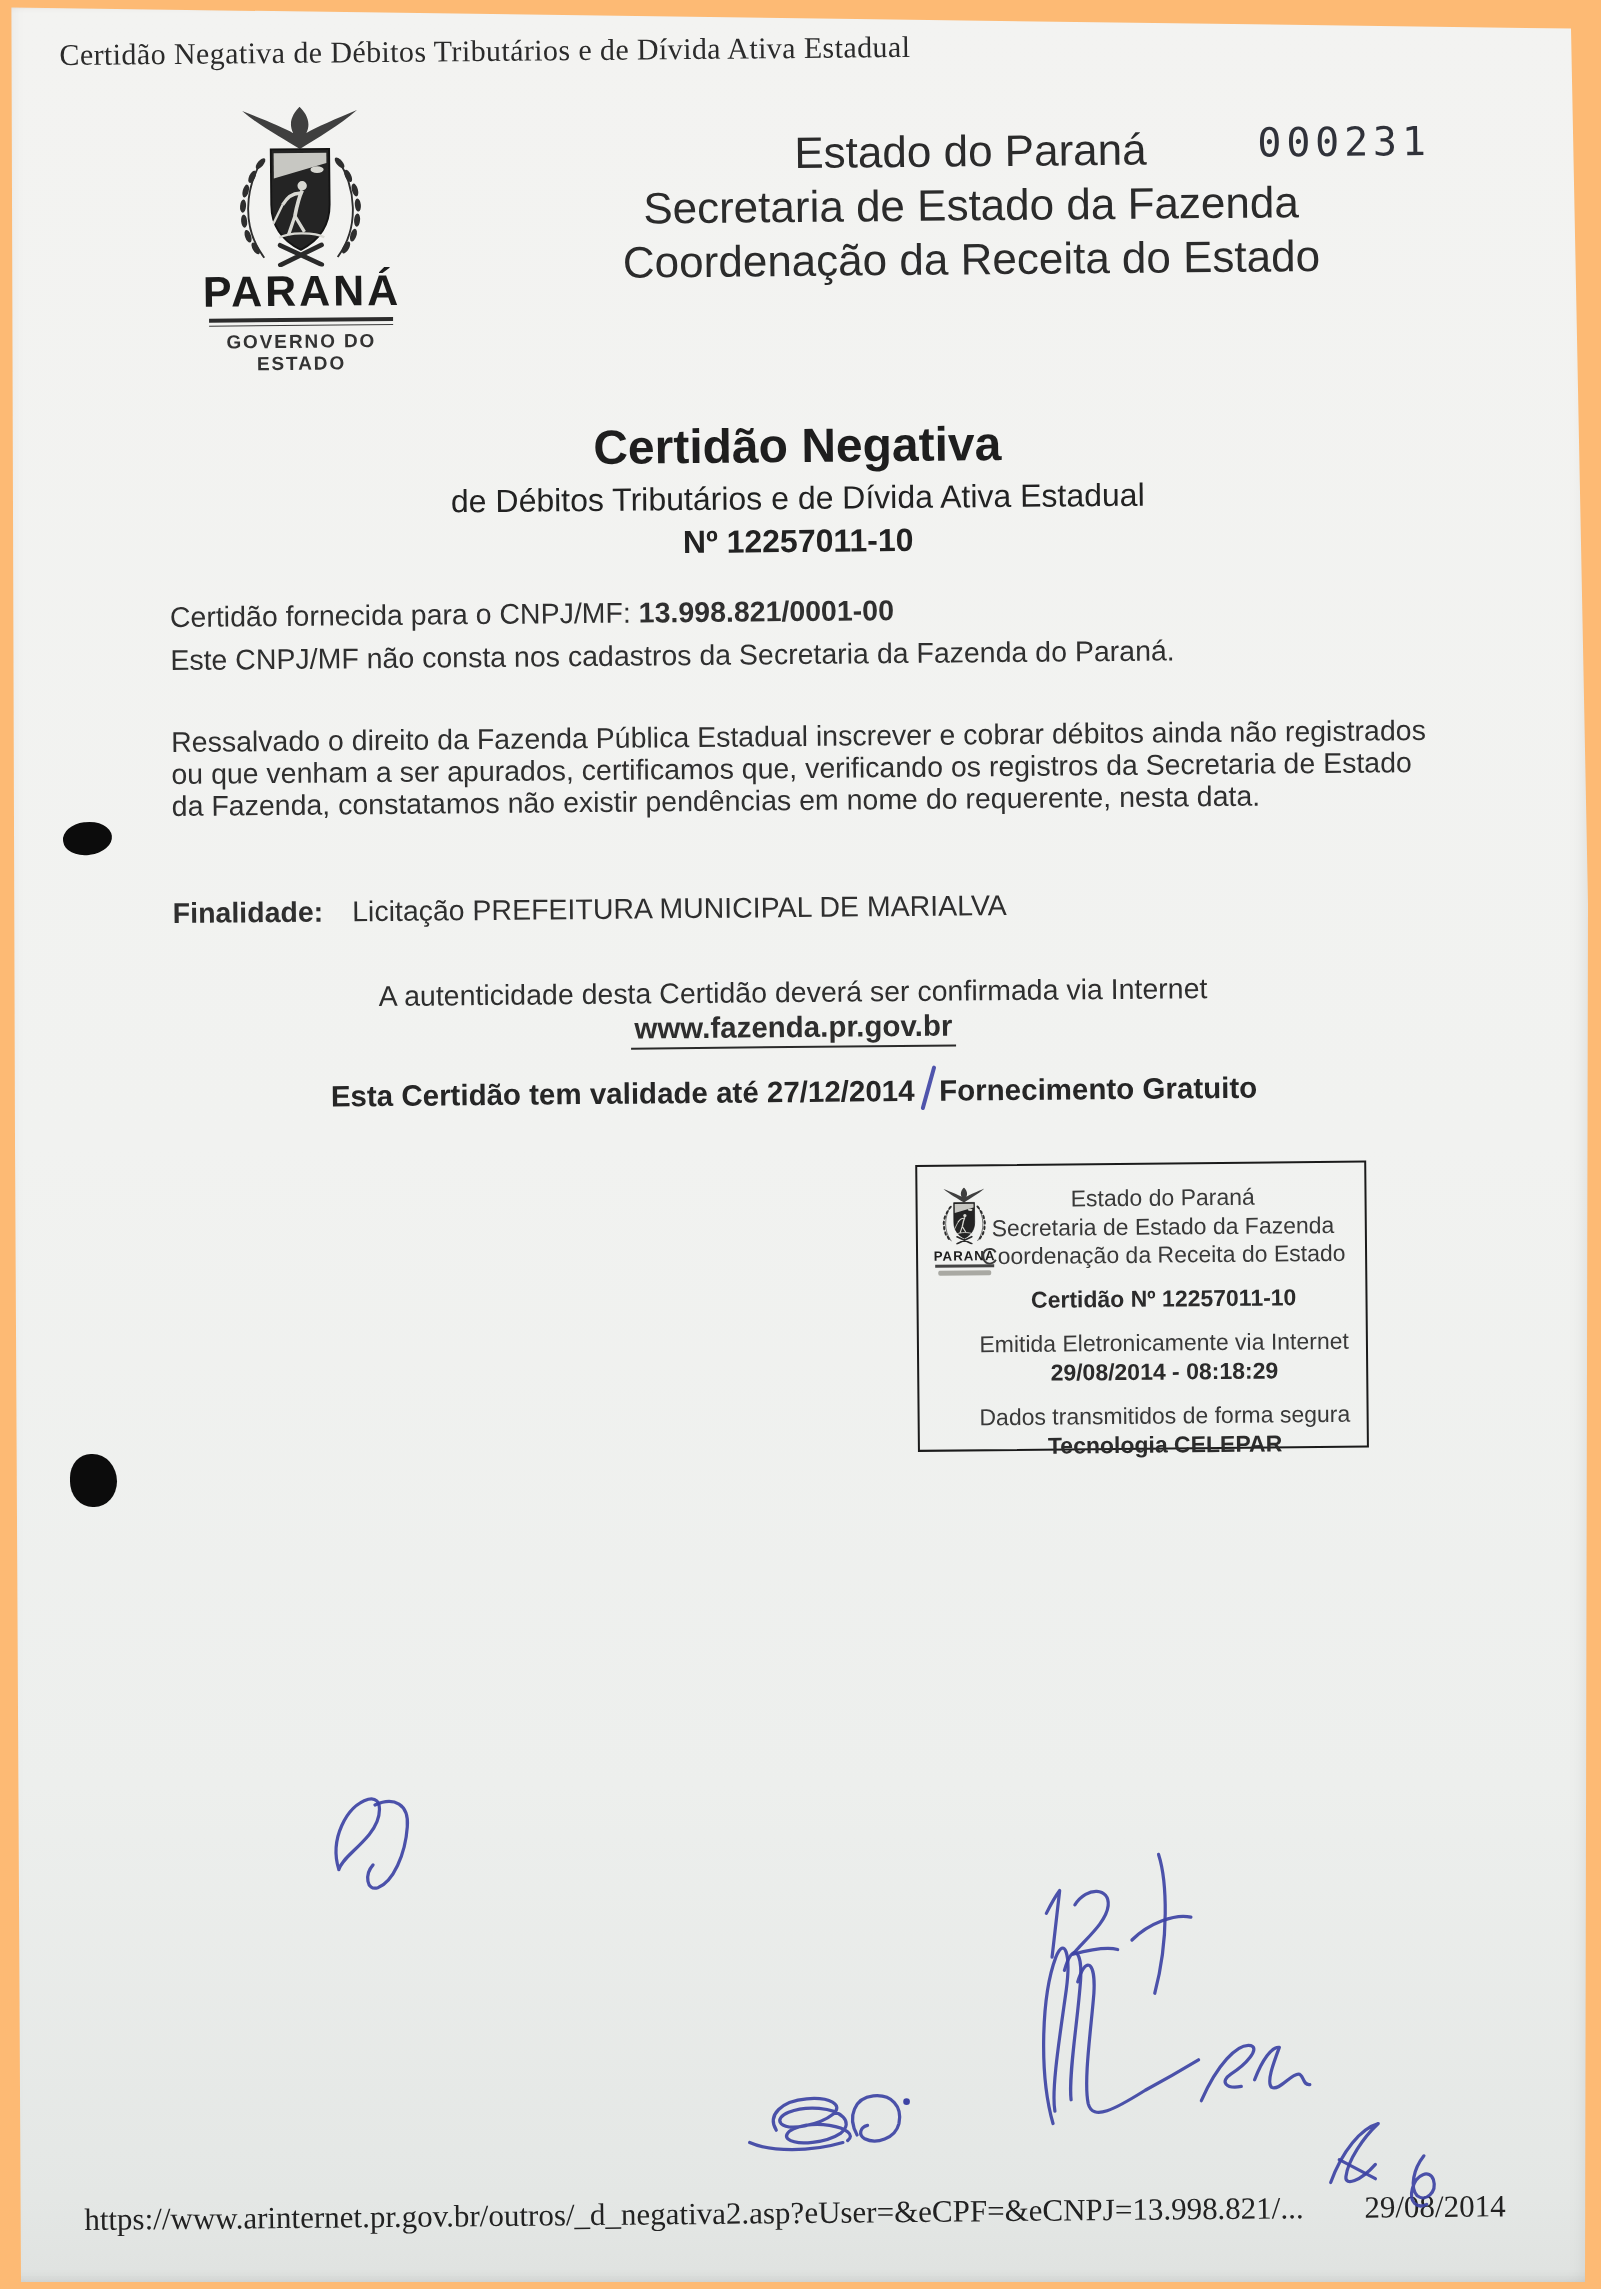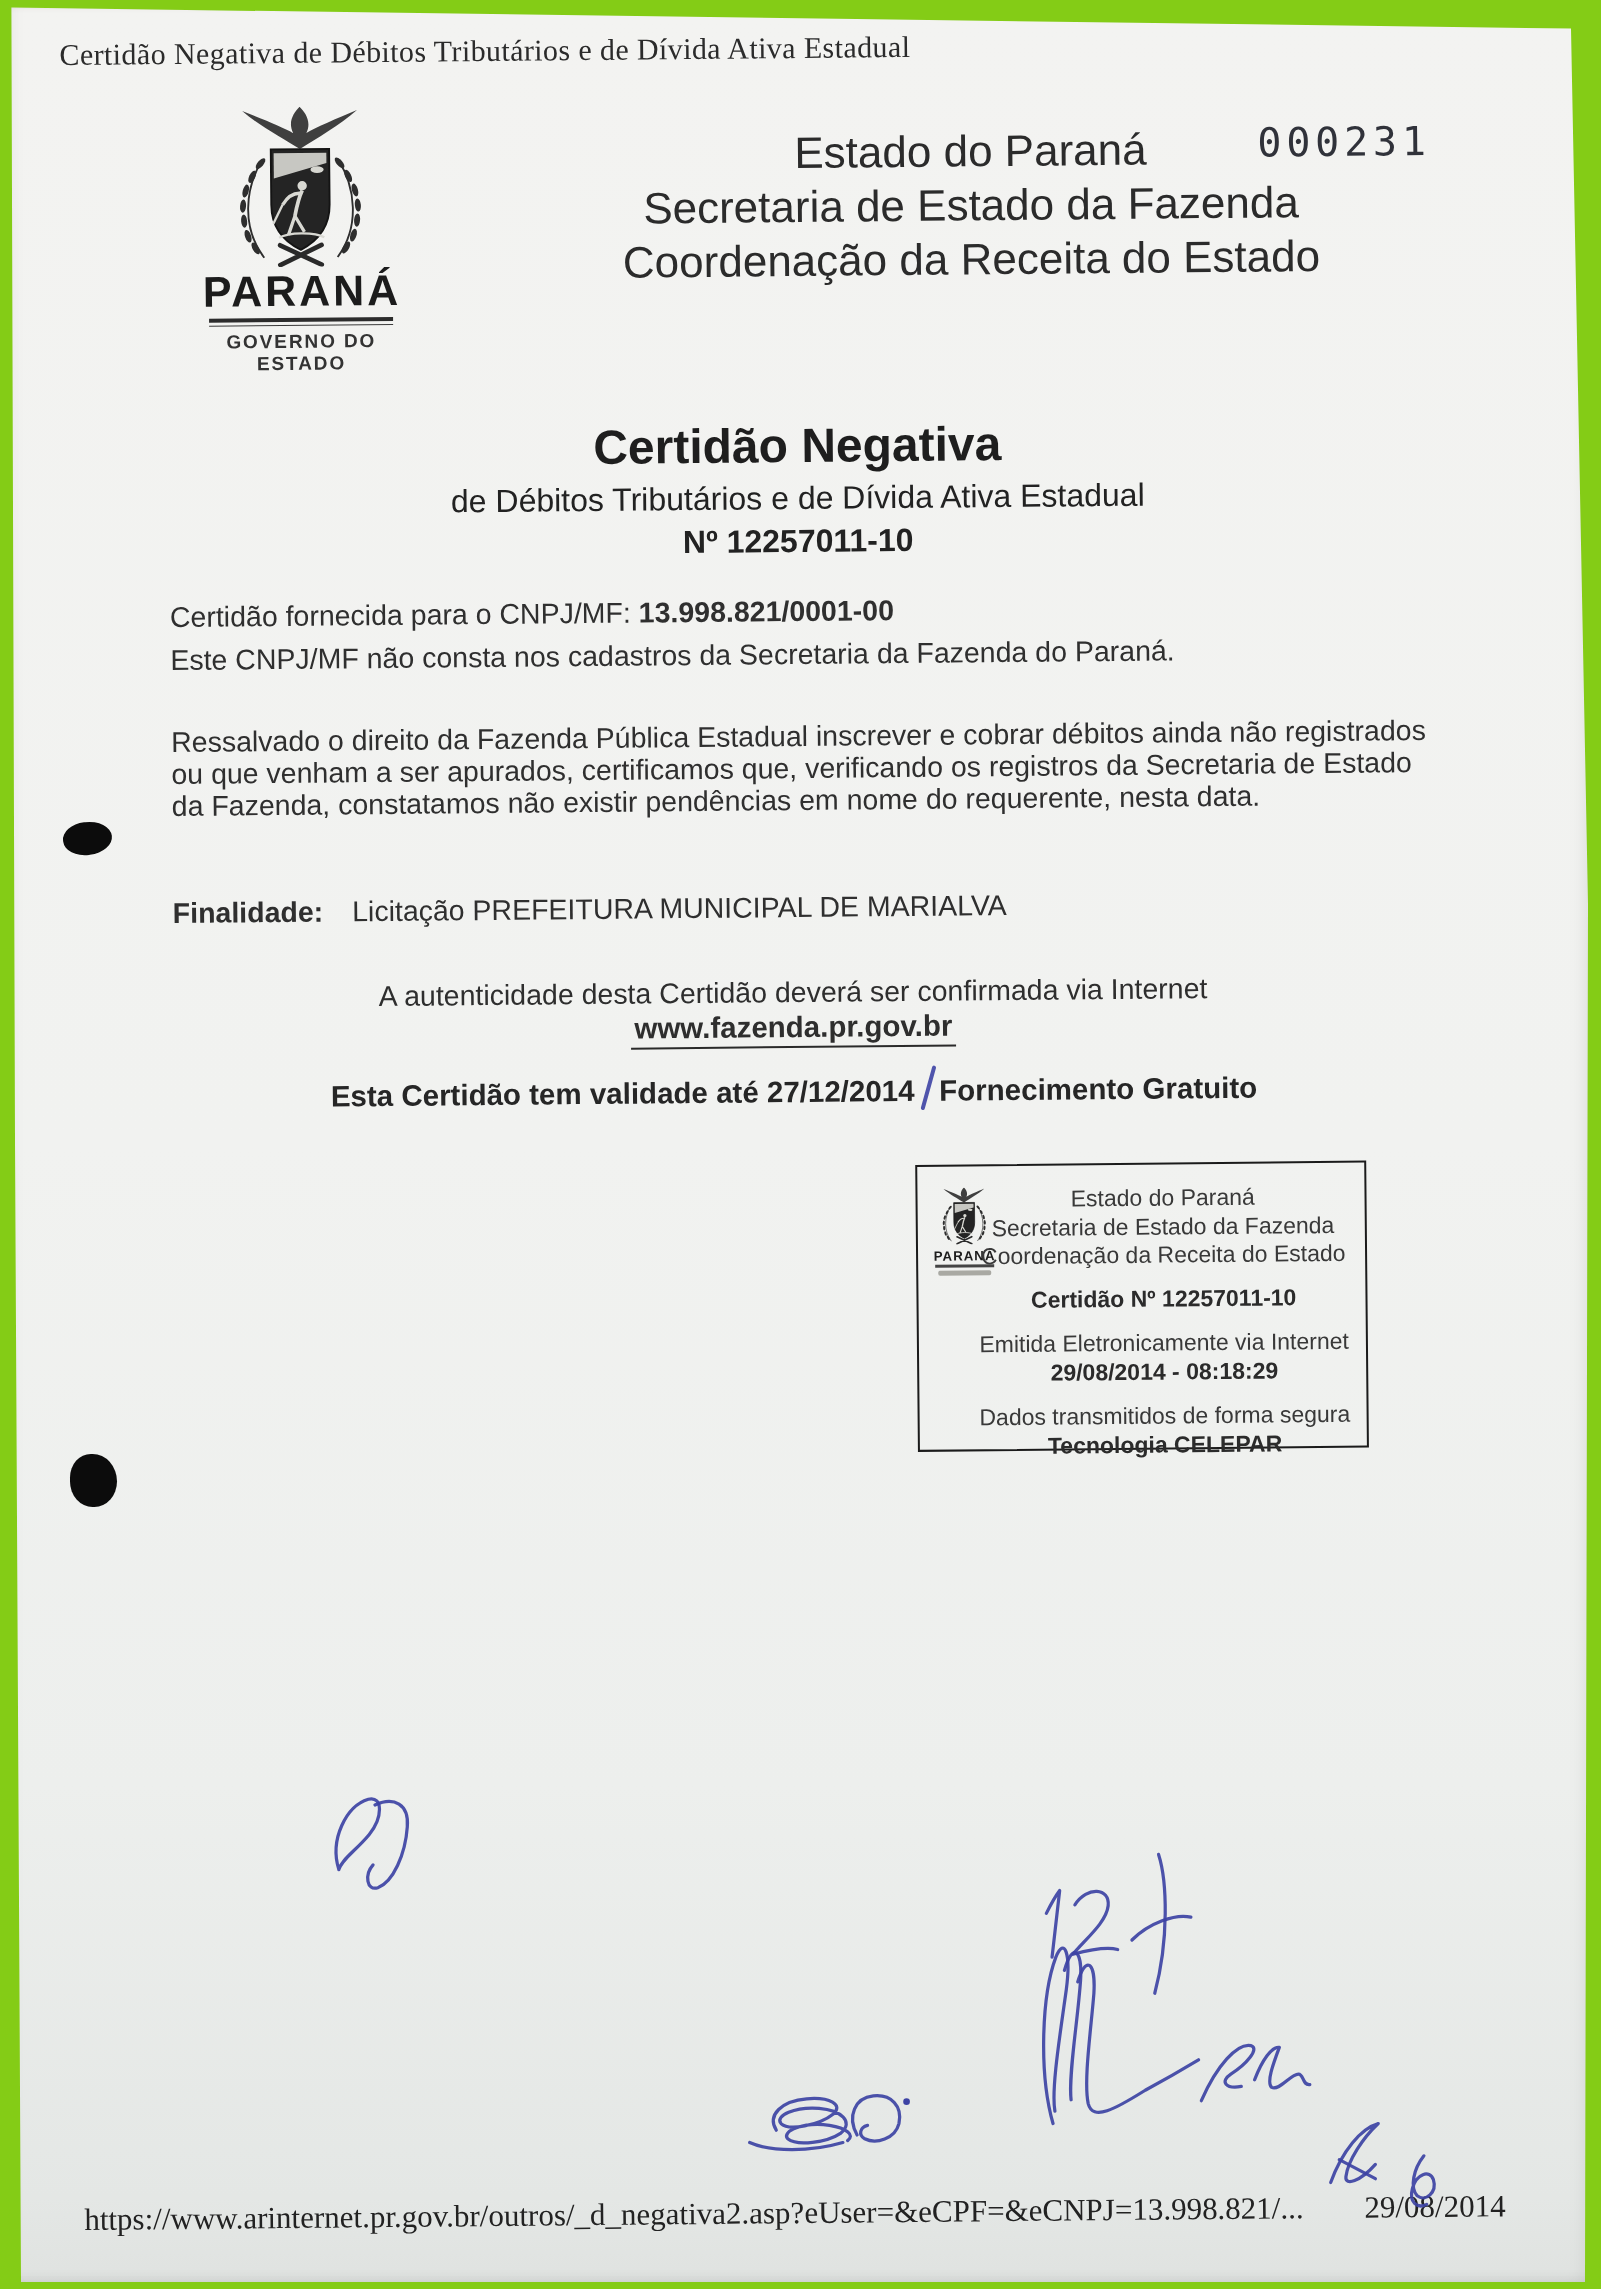--- a/index.html
+++ b/index.html
@@ -1,16 +1,16 @@
 <!DOCTYPE html>
 <html style="font-size:15px"><head>
 <meta charset="utf-8">
 <style>
   html,body{margin:0;padding:0;background:#0d0d0d;}
-  .scan{position:relative;width:1602px;height:2289px;background:#84cc16;overflow:hidden;
+  .scan{position:relative;width:1602px;height:2289px;background:#fdba74;overflow:hidden;
         font-family:"Liberation Sans","DejaVu Sans",sans-serif;color:#2e2e2e;}
   .paper{position:absolute;inset:0;
     background:linear-gradient(180deg,#f3f3f1 0%,#f1f2f0 50%,#edefed 78%,#e4e7e5 96%,#dfe2e0 100%);
     clip-path:polygon(11.4px 7.6px,856px 19px,1571px 28.5px,1588px 904px,1585px 2282px,21px 2282px,15px 1141px);
     box-shadow:inset -19px 0 27px -15px rgba(0,0,0,.28), inset 0 7.6px 9.5px -5.7px rgba(96,56,18,.35),
                inset 0 -13.3px 17px -11.4px rgba(0,0,0,.22), inset 17px 0 23px -17px rgba(0,0,0,.18);}
   .content{position:absolute;inset:0;transform:rotate(-0.55deg);transform-origin:801px 1144px;}
 
   .serif{font-family:"Liberation Serif","DejaVu Serif",serif;}
   .b{font-weight:bold;}

